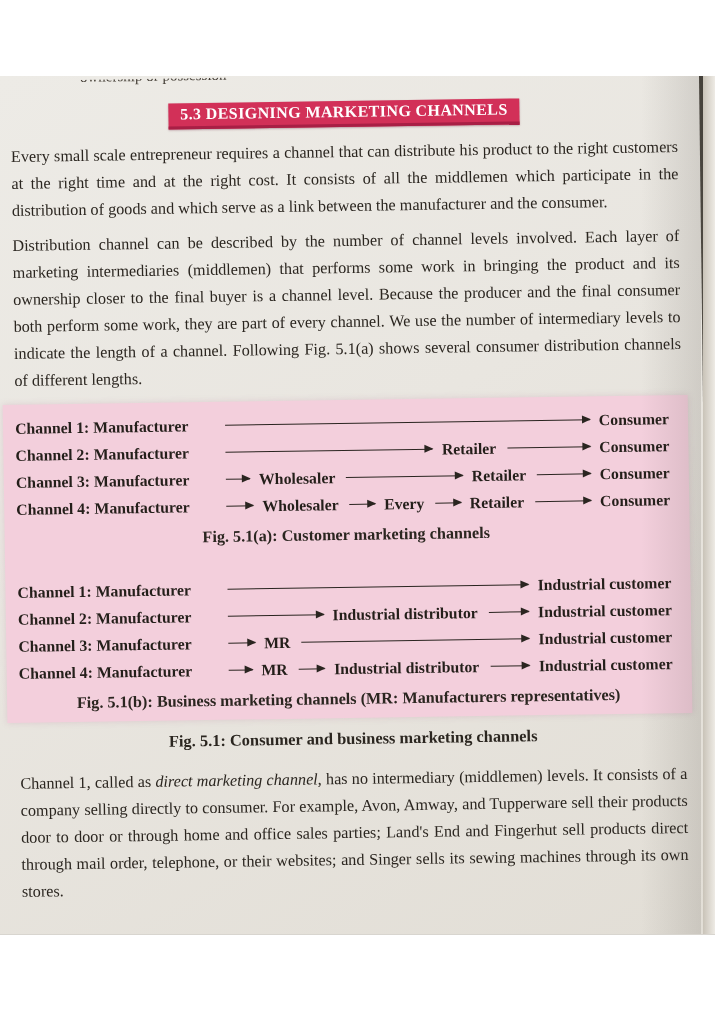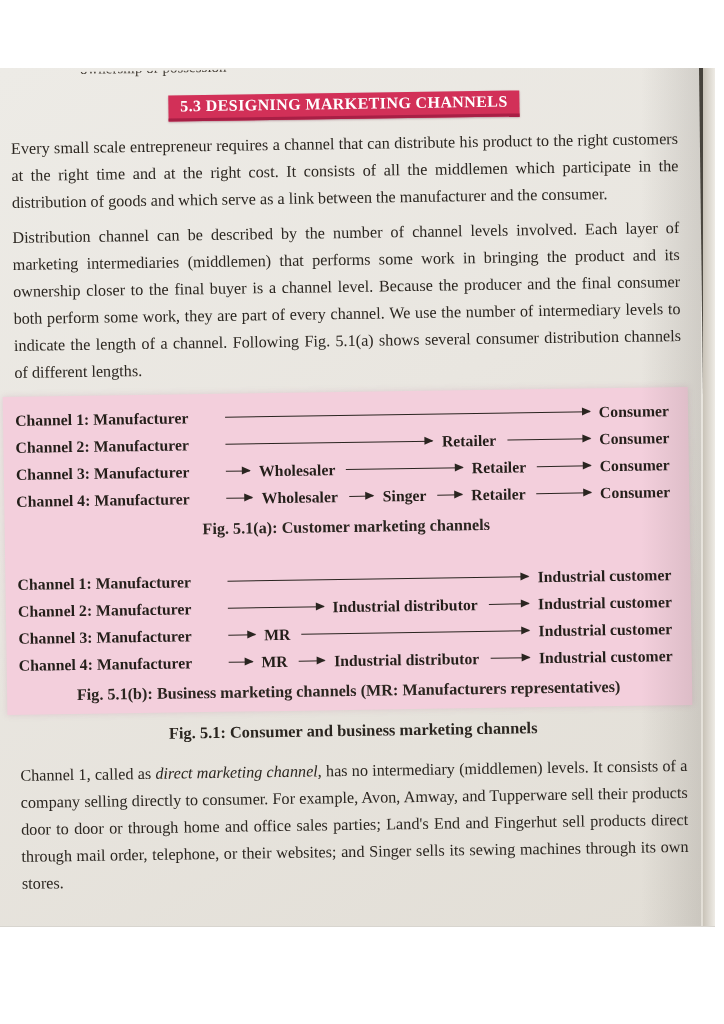--- a/index.html
+++ b/index.html
@@ -1,21 +1,21 @@
 <!DOCTYPE html>
 <html><head>
 <meta charset="utf-8">
 <style>
   html,body{margin:0;padding:0;}
   body{
     width:724px;height:1024px;position:relative;background:#ffffff;
     font-family:"Liberation Serif","DejaVu Serif",serif;color:#2b2620;overflow:hidden;
   }
   .photo{
-    position:absolute;top:68px;left:0;width:715px;height:858px;overflow:hidden;
+    position:absolute;top:76px;left:0;width:715px;height:858px;overflow:hidden;
     background:linear-gradient(150deg,#edebe6 0%,#e9e6e0 45%,#e2ded6 100%);
     border-bottom:1px solid #d8d5cf;
   }
   
   .edge-light{position:absolute;top:0;right:0;width:12px;height:100%;
     background:linear-gradient(to right,#c9c3b8,#eeebe5);}
   .edge-dark{position:absolute;top:0;right:10px;width:6px;height:100%;
     background:linear-gradient(to bottom,#45413a 0%,#5a554c 55%,#948e82 90%,#b8b2a6 100%);
     transform:skewX(0.7deg);transform-origin:top;}
   .edge-shade{position:absolute;top:0;right:14px;width:60px;height:100%;
@@ -95,21 +95,21 @@
           <span class="arrow" style="flex:1.35"></span>
           <span class="chan-node">Retailer</span>
           <span class="arrow" style="flex:0.62"></span>
           <span class="chan-node">Consumer</span>
         </div>
         <div class="chan-row">
           <span class="chan-label">Channel 4: Manufacturer</span>
           <span class="arrow" style="flex:0.32"></span>
           <span class="chan-node">Wholesaler</span>
           <span class="arrow" style="flex:0.3"></span>
-          <span class="chan-node">Singer</span>
+          <span class="chan-node">Every</span>
           <span class="arrow" style="flex:0.3"></span>
           <span class="chan-node">Retailer</span>
           <span class="arrow" style="flex:0.66"></span>
           <span class="chan-node">Consumer</span>
         </div>
         <div class="fig-caption">Fig. 5.1(a): Customer marketing channels</div>
       </div>
 
       <div class="figure second">
         <div class="chan-row">

